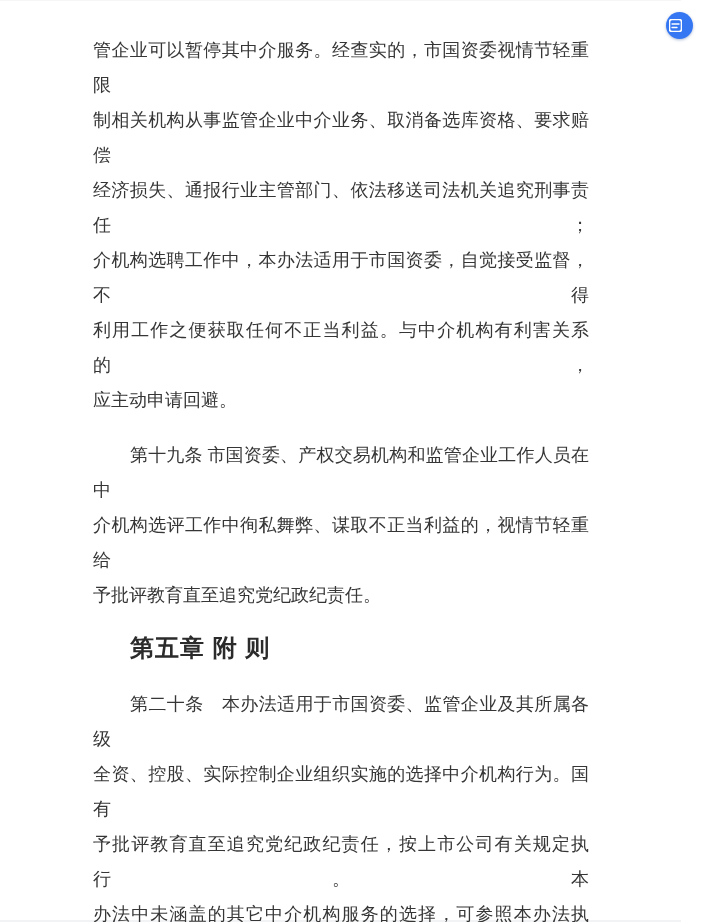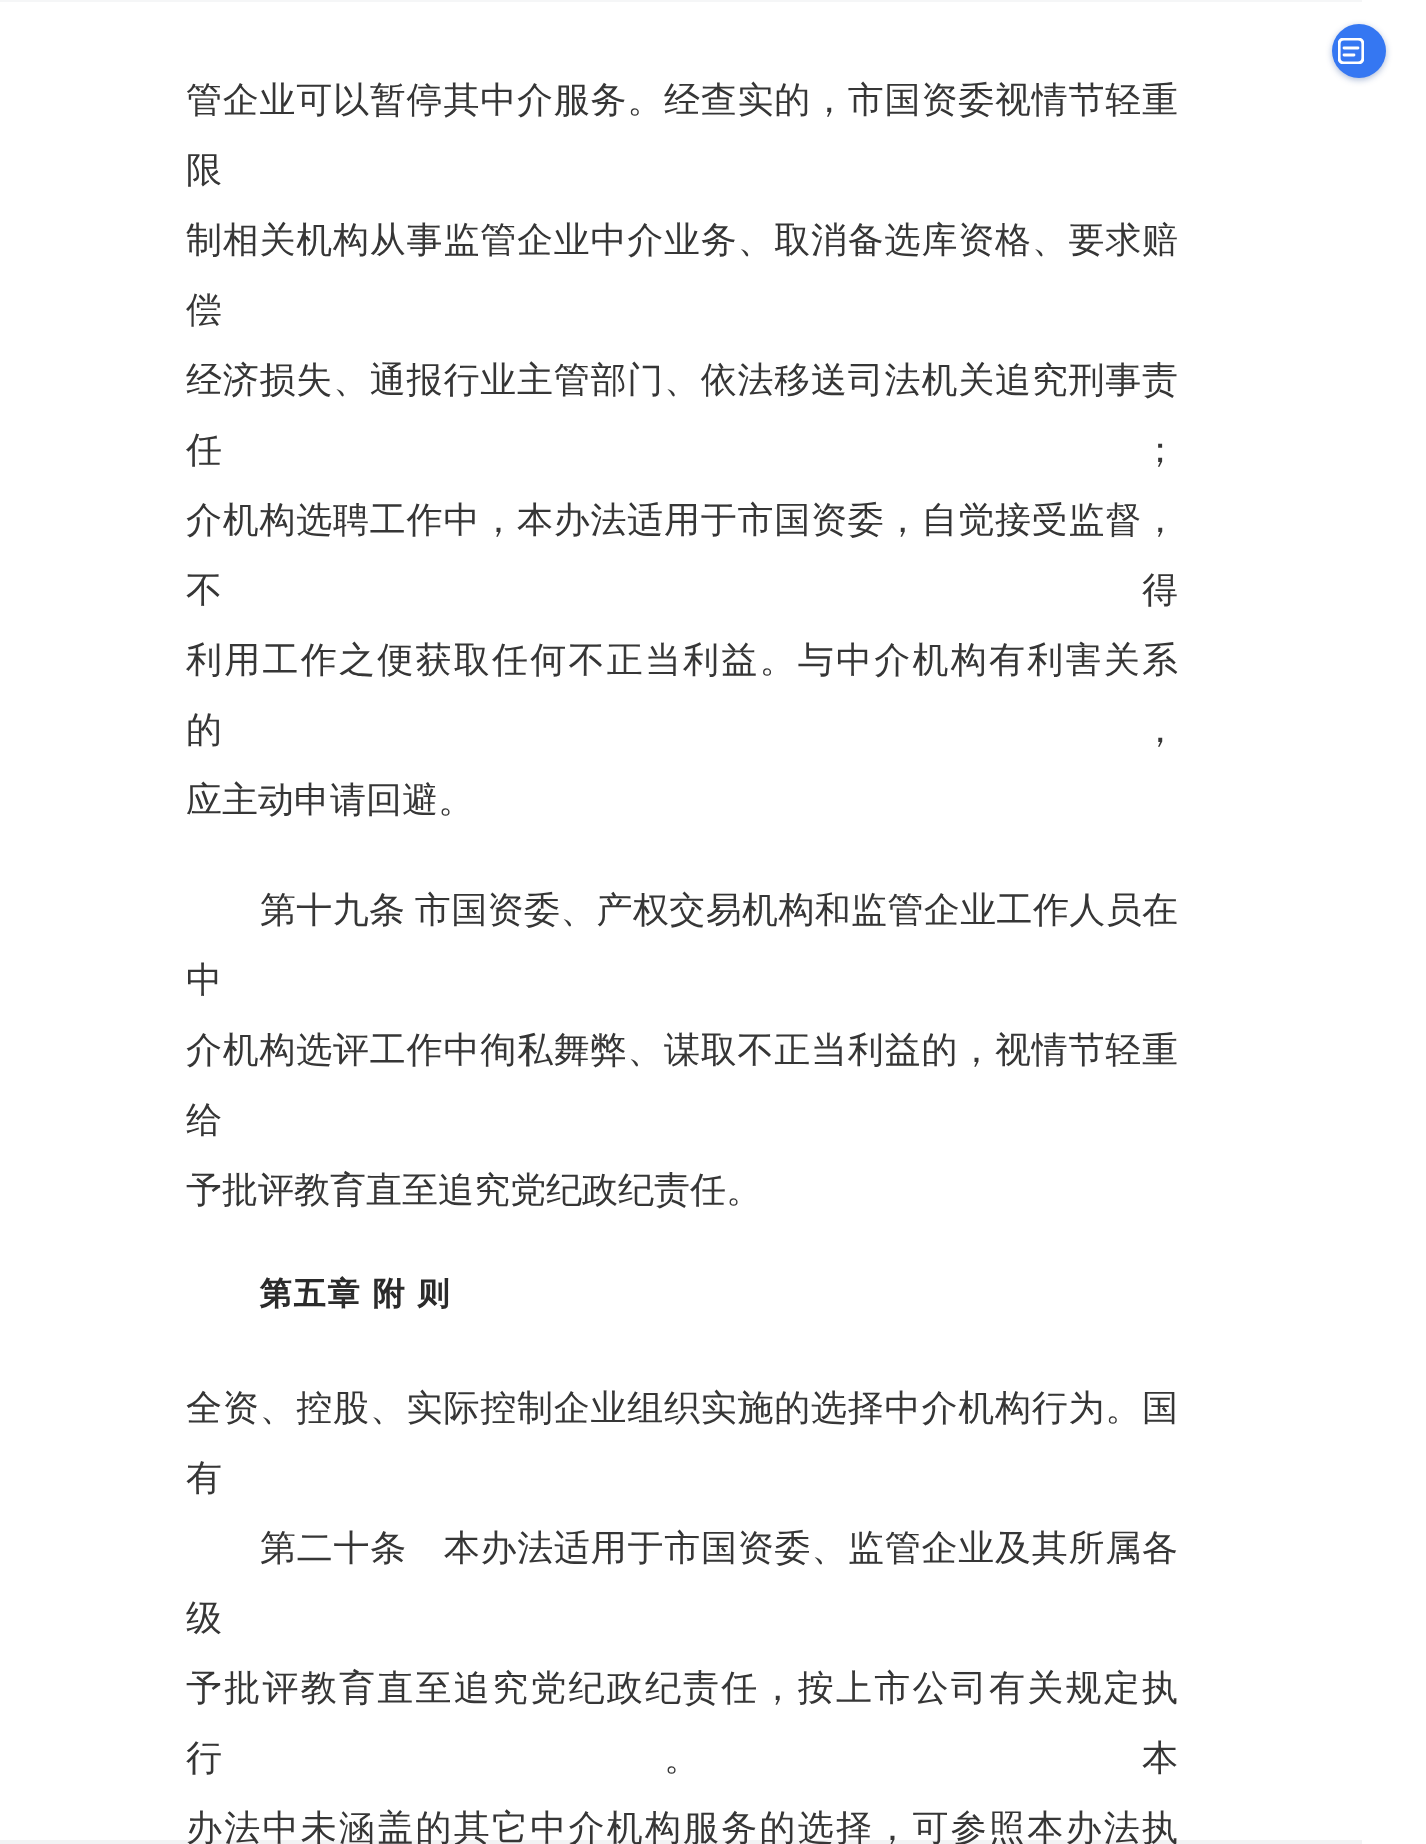--- a/index.html
+++ b/index.html
@@ -39,21 +39,21 @@
   .line.end {
     text-align-last: left;
   }
   .line.indent {
     text-indent: 37px;
   }
   .heading {
     font-family: "Liberation Sans", sans-serif;
     font-weight: bold;
     color: #2b2b2b;
-    font-size: 16px;
+    font-size: 24px;
     line-height: 35px;
     margin: 17px 0 22px 0;
     text-indent: 37px;
     letter-spacing: 1px;
   }
   .page-number {
     margin-top: 96px;
     padding-right: 124px;
     text-align: right;
     font-size: 18px;
@@ -108,22 +108,22 @@
         <div class="line">利用工作之便获取任何不正当利益。与中介机构有利害关系的，</div>
         <div class="line end">应主动申请回避。</div>
       </div>
       <div class="para extra-space">
         <div class="line indent">第十九条 市国资委、产权交易机构和监管企业工作人员在中</div>
         <div class="line">介机构选评工作中徇私舞弊、谋取不正当利益的，视情节轻重给</div>
         <div class="line end">予批评教育直至追究党纪政纪责任。</div>
       </div>
       <div class="heading">第五章 附 则</div>
       <div class="para">
+        <div class="line indent">第二十条　本办法适用于市国资委、监管企业及其所属各级</div>
         <div class="line">全资、控股、实际控制企业组织实施的选择中介机构行为。国有</div>
-        <div class="line indent">第二十条　本办法适用于市国资委、监管企业及其所属各级</div>
         <div class="line">予批评教育直至追究党纪政纪责任，按上市公司有关规定执行。本</div>
         <div class="line end">办法中未涵盖的其它中介机构服务的选择，可参照本办法执行。</div>
       </div>
     </div>
 
   <div class="page-number">— 9 —</div>
 
 </div>
 
 </body></html>

